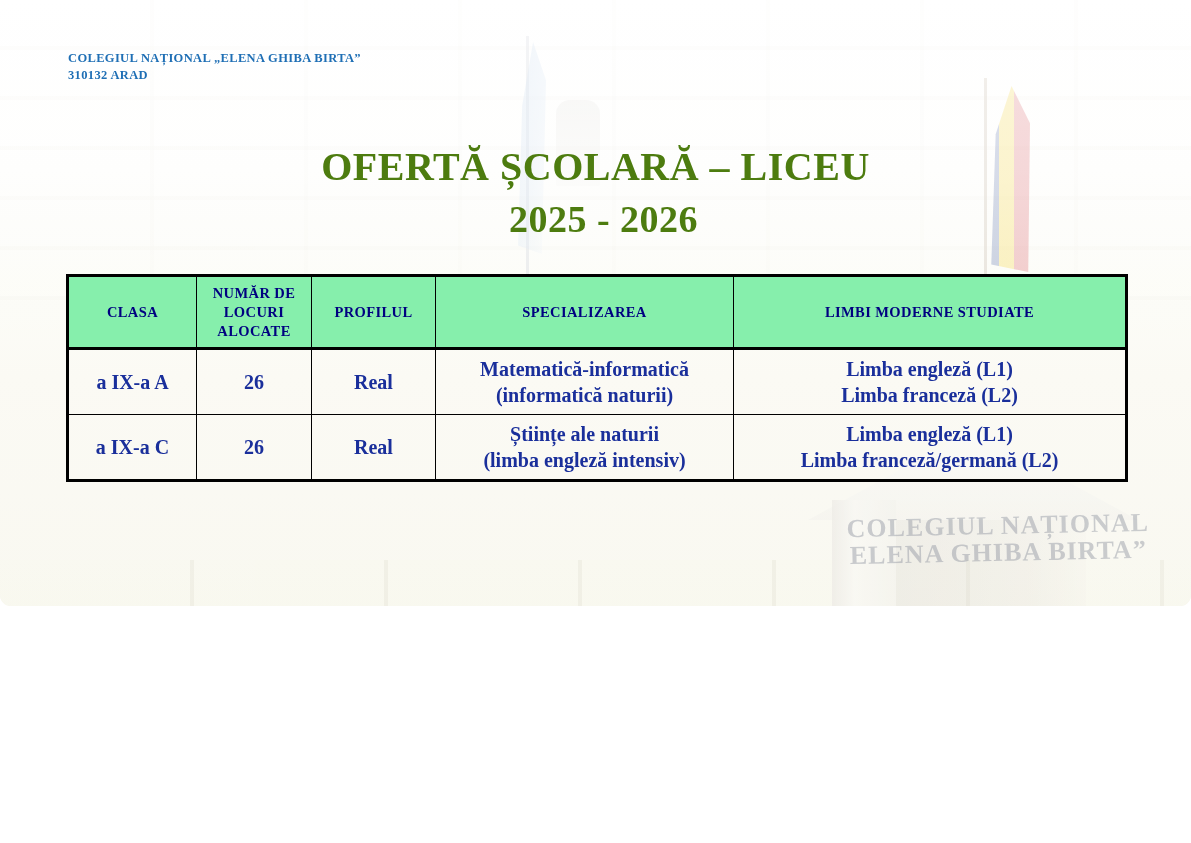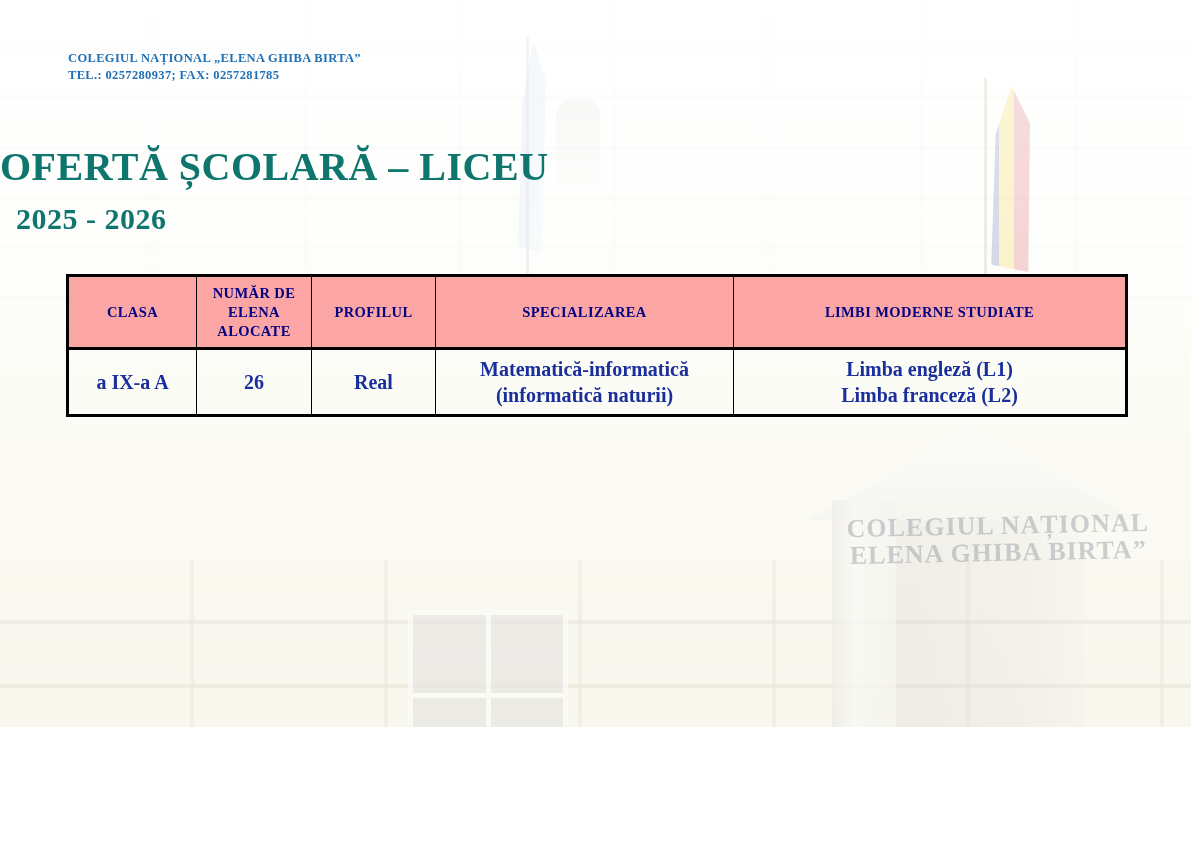--- a/index.html
+++ b/index.html
@@ -10,23 +10,24 @@
     width: 1191px;
     height: 843px;
     overflow: hidden;
     font-family: "Liberation Serif", serif;
     background: #ffffff;
   }
 
   #page {
     position: relative;
     width: 1191px;
-    height: 727px;
+    height: 606px;
     overflow: hidden;
     background: #ffffff;
+    border-radius: 11px;
   }
 
   
   #bg {
     position: absolute;
     inset: 0;
     overflow: hidden;
     z-index: 0;
   }
   .bg-sky {
@@ -222,30 +223,30 @@
     line-height: 16.5px;
     letter-spacing: 0.35px;
     white-space: nowrap;
   }
   .school-header div { white-space: nowrap; }
 
   .doc-title {
     position: absolute;
     left: 0; right: 0;
     top: 141px;
-    text-align: left;
-    color: #0f766e;
+    text-align: center;
+    color: #4d7c0f;
     font-family: "Liberation Serif", serif;
     font-weight: bold;
     font-size: 40px;
     line-height: 52px;
     letter-spacing: 0.5px;
   }
   .doc-title .line2 {
-    font-size: 30px;
+    font-size: 38px;
     padding-left: 16px;
   }
 
   
   #offer-table {
     position: absolute;
     left: 66px;
     top: 274px;
     width: 1059px;
     border-collapse: collapse;
@@ -254,21 +255,21 @@
     font-family: "Liberation Serif", serif;
   }
   #offer-table th,
   #offer-table td {
     border: 1.5px solid #000000;
     text-align: center;
     vertical-align: middle;
     padding: 2px 4px;
   }
   #offer-table thead th {
-    background: #fca5a5;
+    background: #86efac;
     color: #000080;
     font-weight: bold;
     font-size: 14.5px;
     line-height: 19px;
     letter-spacing: 0.4px;
     height: 66px;
     border-bottom: 3px solid #000000;
   }
   #offer-table tbody td {
     background: transparent;
@@ -317,42 +318,42 @@
       <span>COLEGIUL NAȚIONAL</span><br>
       <span>ELENA GHIBA BIRTA”</span>
     </div>
     <div class="bg-haze"></div>
   </div>
 
   <div id="content">
 
     <div class="school-header">
       <div>COLEGIUL NAȚIONAL „ELENA GHIBA BIRTA”</div>
-      <div>TEL.: 0257280937;  FAX: 0257281785</div>
+      <div>310132 ARAD</div>
     </div>
 
     <div class="doc-title">
       <div class="line1">OFERTĂ ȘCOLARĂ – LICEU</div>
       <div class="line2">2025 - 2026</div>
     </div>
 
     <table id="offer-table">
       <colgroup>
         <col class="col-clasa">
         <col class="col-locuri">
         <col class="col-profil">
         <col class="col-spec">
         <col class="col-limbi">
       </colgroup>
       <thead>
         <tr>
           <th>CLASA</th>
           <th>
             <span class="cell-line">NUMĂR DE</span>
-            <span class="cell-line">ELENA</span>
+            <span class="cell-line">LOCURI</span>
             <span class="cell-line">ALOCATE</span>
           </th>
           <th>PROFILUL</th>
           <th>SPECIALIZAREA</th>
           <th>LIMBI MODERNE STUDIATE</th>
         </tr>
       </thead>
       <tbody>
 
         <tr>
@@ -363,20 +364,33 @@
             <span class="cell-line">Matematică-informatică</span>
             <span class="cell-line">(informatică naturii)</span>
           </td>
           <td class="cell-limbi">
             <span class="cell-line">Limba engleză (L1)</span>
             <span class="cell-line">Limba franceză (L2)</span>
           </td>
         </tr>
 
 
+        <tr>
+          <td class="cell-clasa">a IX-a C</td>
+          <td class="cell-locuri">26</td>
+          <td class="cell-profil">Real</td>
+          <td class="cell-spec">
+            <span class="cell-line">Științe ale naturii</span>
+            <span class="cell-line">(limba engleză intensiv)</span>
+          </td>
+          <td class="cell-limbi">
+            <span class="cell-line">Limba engleză (L1)</span>
+            <span class="cell-line">Limba franceză/germană (L2)</span>
+          </td>
+        </tr>
 
 
 
       </tbody>
     </table>
 
   </div>
 </div>
 
 </body></html>

